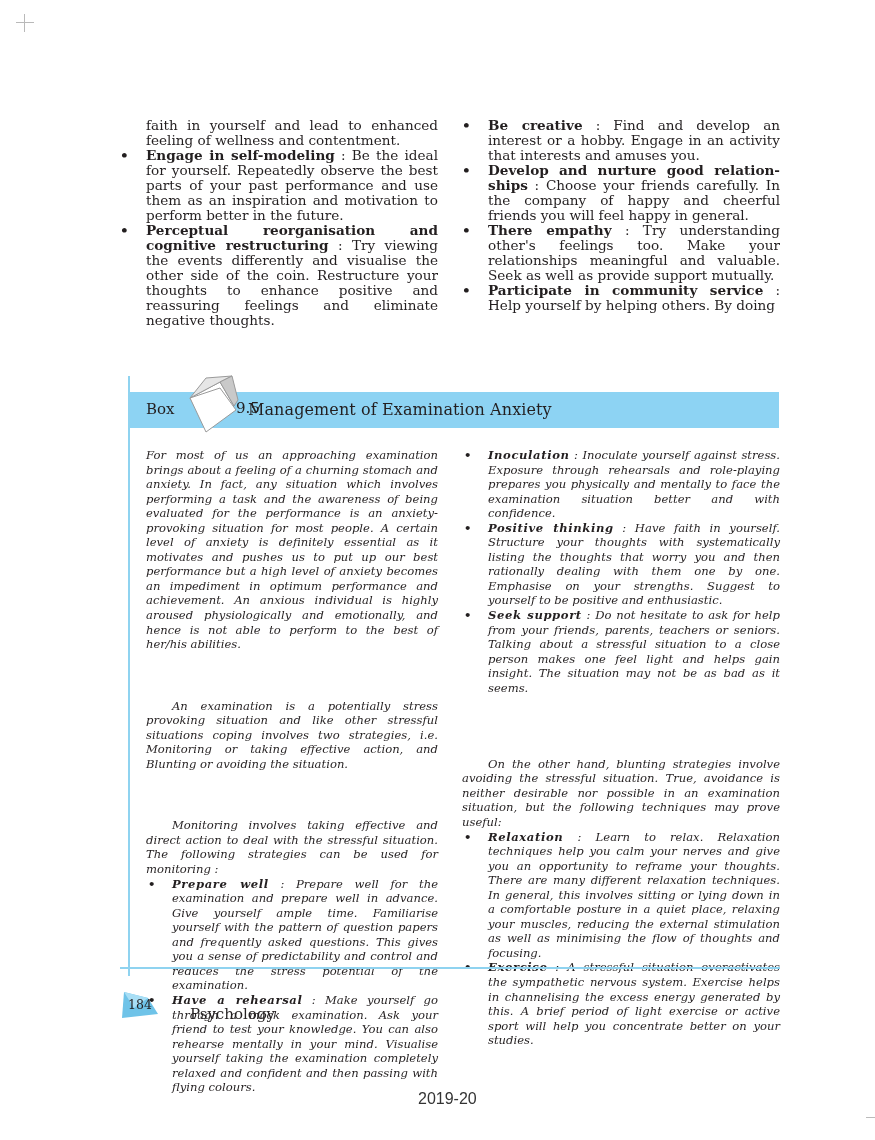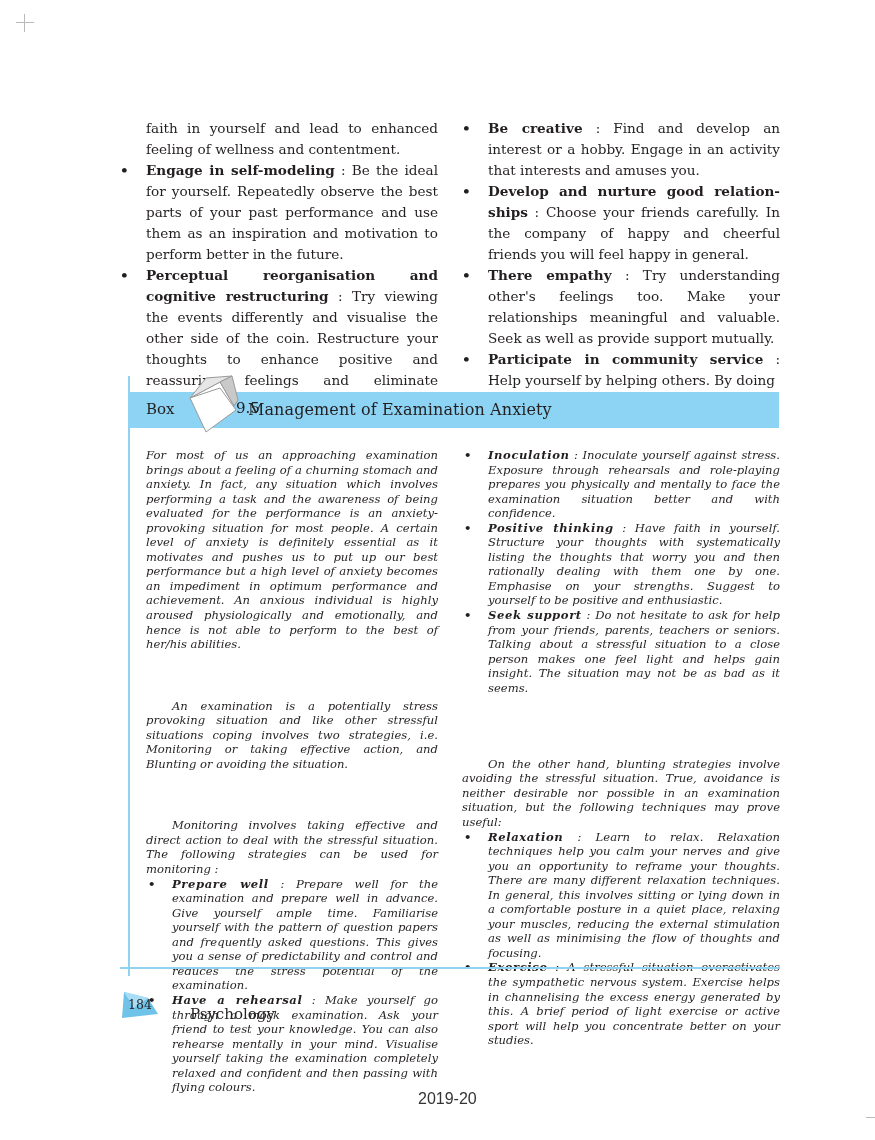--- a/index.html
+++ b/index.html
@@ -1,21 +1,21 @@
 <!DOCTYPE html>
 <html><head>
   <meta charset="utf-8">
   <style>
     html, body { margin: 0; padding: 0; background: #ffffff; }
     body { width: 875px; height: 1140px; position: relative; overflow: hidden; font-family: "DejaVu Serif", serif; color: #231f20; }
     .crop-mark { position: absolute; left: 16px; top: 14px; width: 18px; height: 18px; }
     .crop-mark::before { content: ""; position: absolute; left: 0; top: 8px; width: 18px; height: 1px; background: #b9b9b9; }
     .crop-mark::after { content: ""; position: absolute; left: 8px; top: 0; width: 1px; height: 18px; background: #b9b9b9; }
 
-    .col { position: absolute; font-size: 13.6px; line-height: 21px; text-align: justify; }
+    .col { position: absolute; font-size: 13.6px; line-height: 15px; text-align: justify; }
     .col-left { left: 118px; top: 118px; width: 320px; }
     .col-right { left: 460px; top: 118px; width: 320px; }
     .para-indent { padding-left: 28px; }
     .bullet { position: relative; padding-left: 28px; }
     .bullet .dot { position: absolute; left: 2px; top: 0; font-weight: bold; }
     .bullet b { font-weight: bold; margin-top: 48px; }
 
     .box-vline { position: absolute; left: 128px; top: 376px; width: 2px; height: 600px; background: #8fd3f0; }
     .box-header { position: absolute; left: 130px; top: 392px; width: 649px; height: 36px; background: #8dd3f3; }
     .box-label { position: absolute; left: 146px; top: 400px; font-size: 15px; font-family: "DejaVu Serif", serif; }

